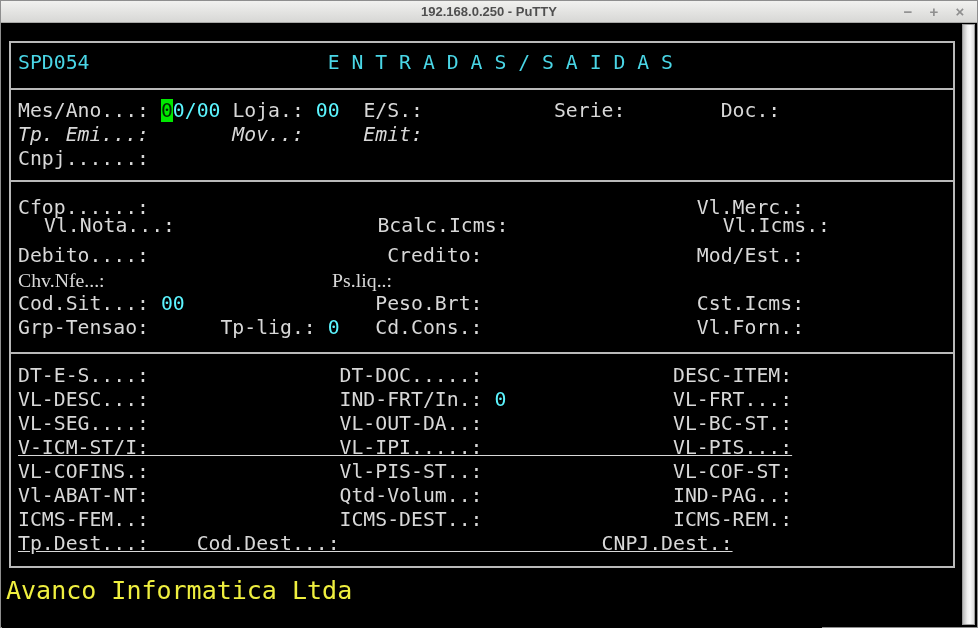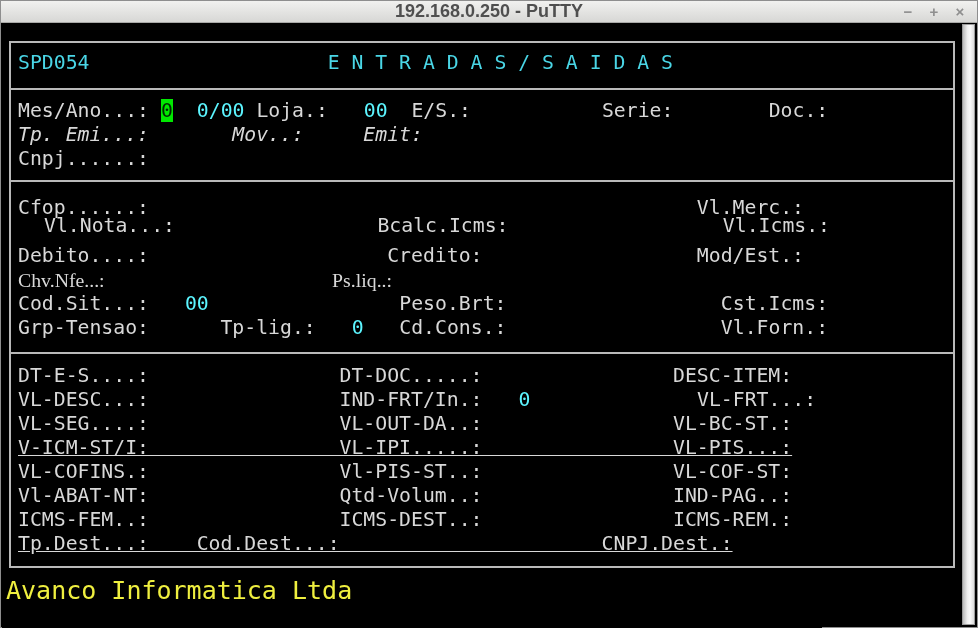--- a/index.html
+++ b/index.html
@@ -4,36 +4,36 @@
 <style>
   html,body{margin:0;padding:0;}
   body{width:978px;height:628px;position:relative;background:#000;overflow:hidden;
        font-family:"DejaVu Sans Mono",monospace;}
   .window{position:absolute;left:0;top:0;width:978px;height:628px;box-sizing:border-box;
           border:1px solid var(--frame,#8e8e8e);background:#000;}
   .titlebar{position:absolute;left:0;top:0;right:0;height:22px;
             background:linear-gradient(#f1f1ef,#d7d7d5);
             border-bottom:1px solid #a9a9a7;box-sizing:border-box;}
   .titlebar .wtitle{display:block;text-align:center;line-height:21px;
-            font-family:"Liberation Sans",sans-serif;font-size:18px;font-weight:bold;
+            font-family:"Liberation Sans",sans-serif;font-size:13px;font-weight:bold;
             color:#4f4f4f;}
   .controls{position:absolute;right:6px;top:0;height:21px;display:flex;align-items:center;
             gap:4px;font-family:"Liberation Sans",sans-serif;}
   .wbtn{width:22px;text-align:center;color:#8f8f8f;font-size:15px;font-weight:bold;
         line-height:21px;cursor:default;}
   .screen{position:absolute;left:1px;top:22px;width:820px;height:605px;background:#000;}
   
   .formbox{position:absolute;left:7px;top:18px;width:946px;height:527px;
            border:2px solid var(--c-border,#b9b9b9);box-sizing:border-box;}
   .hline{position:absolute;left:7px;width:946px;height:2px;background:var(--c-border,#b9b9b9);}
   .hline.h1{top:65px}.hline.h2{top:157px}.hline.h3{top:329px}
   .line{position:absolute;left:16px;height:24px;line-height:24px;font-size:19.8px;
         white-space:pre;color:var(--c-label,#d8d8d8);}
   .seg-label{color:var(--c-label,#d8d8d8);}
-  .seg-value{color:var(--c-value,#5cf5ff);padding-left:24px;}
+  .seg-value{color:var(--c-value,#5cf5ff);}
   .seg-header{color:var(--c-header,#4ad6e6);}
   .seg-cursor{background:var(--c-cursorbg,#00e800);color:#002800;}
   .footer-line{position:absolute;left:4px;top:556px;height:24px;line-height:24px;
         font-size:25px;white-space:pre;color:var(--c-footer,#efef3f);}
   .scrollbar{position:absolute;right:2px;top:23px;bottom:2px;width:13px;box-sizing:border-box;
         background:linear-gradient(90deg,#bcbcbc 0%,#efefef 40%,#fafafa 65%,#dcdcdc 100%);
         border:1px solid #9c9c9c;}
 </style>
 </head>
 <body>

